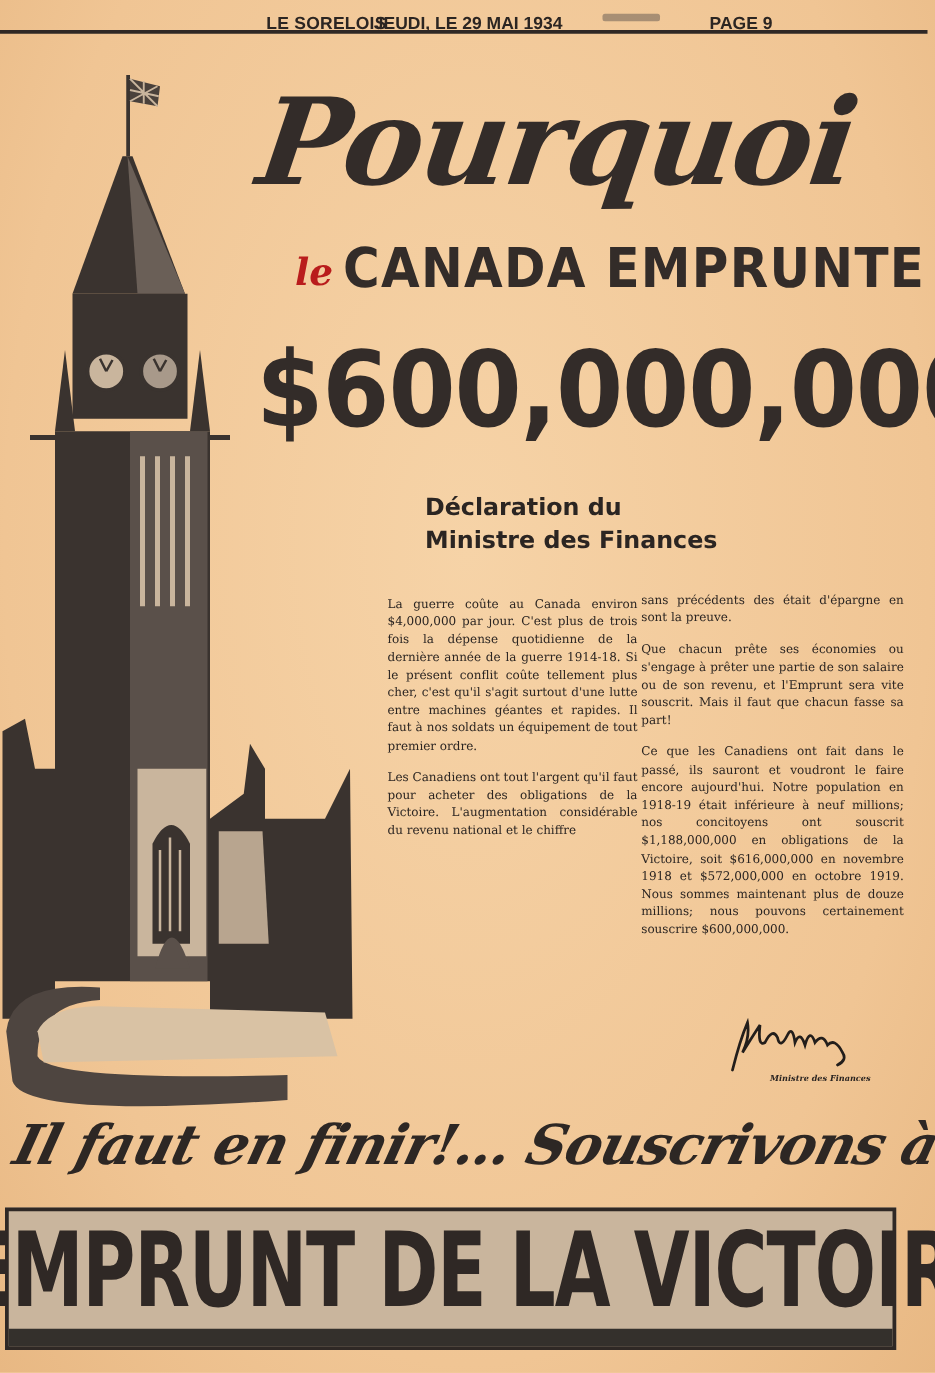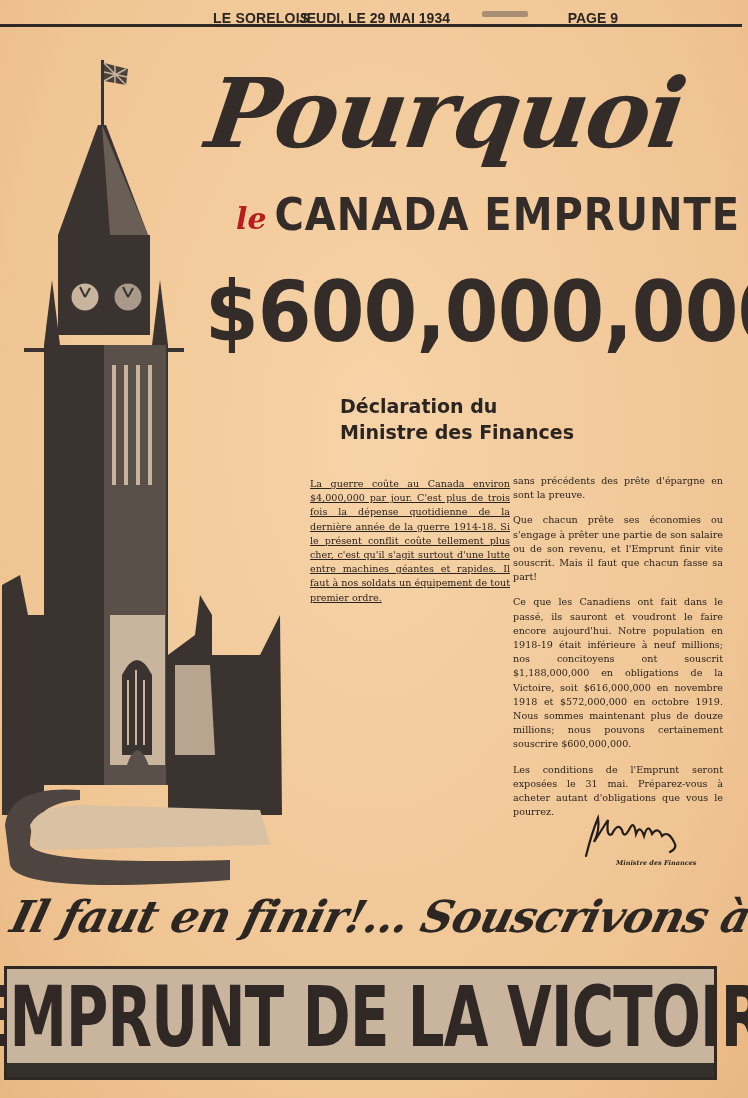--- a/index.html
+++ b/index.html
@@ -13,21 +13,21 @@
   .rule{position:absolute;top:24px;left:0;width:742px;height:3px;background:#2f2825;}
   .tower{position:absolute;left:0;top:55px;width:300px;height:835px;}
   .pourquoi{position:absolute;left:208px;top:66px;font-family:"DejaVu Serif",serif;font-style:italic;font-weight:bold;font-size:96px;line-height:1;color:#332c29;letter-spacing:-2px;transform:skewX(-8deg);}
   .subhead{position:absolute;left:236px;top:192px;white-space:nowrap;}
   .subhead .le{font-family:"DejaVu Serif",serif;font-style:italic;font-weight:bold;font-size:30px;color:#b91c1c;margin-right:8px;}
   .subhead .canada{font-family:"DejaVu Sans",sans-serif;font-weight:bold;font-size:40px;color:#332c29;letter-spacing:1px;transform:scaleY(1.1);display:inline-block;}
   .amount{position:absolute;left:205px;top:270px;font-family:"DejaVu Sans",sans-serif;font-weight:bold;font-size:84px;line-height:1;color:#332c29;letter-spacing:-1px;transform:scaleX(0.92);transform-origin:left;}
   .decl{position:absolute;left:340px;top:393px;width:340px;font-family:"DejaVu Sans",sans-serif;font-weight:bold;font-size:19px;line-height:26px;color:#2b2522;}
   .col{position:absolute;font-family:"DejaVu Serif",serif;font-size:9.6px;line-height:14.2px;color:#2b2522;text-align:justify;}
   .col p{margin:0 0 11px 0;}
-  .col1{left:310px;top:477px;width:200px;text-decoration:underline;}
+  .col1{left:310px;top:477px;width:200px;}
   .col2{left:513px;top:474px;width:210px;}
   .sig{position:absolute;left:578px;top:812px;width:120px;height:48px;}
   .sig-caption{position:absolute;left:616px;top:859px;font-family:"DejaVu Serif",serif;font-style:italic;font-weight:bold;font-size:6.5px;color:#2b2522;}
   .slogan{position:absolute;left:12px;top:895px;font-family:"DejaVu Serif",serif;font-style:italic;font-weight:bold;font-size:44px;line-height:1;color:#2d2724;transform:skewX(-14deg);letter-spacing:-1px;white-space:nowrap;}
   .banner{position:absolute;left:4px;top:966px;width:713px;height:114px;border:3px solid #2f2825;background:#c9b59d;box-sizing:border-box;}
   .banner .inner{position:absolute;left:0;right:0;top:4px;height:88px;display:flex;align-items:center;justify-content:center;}
   .banner .text{font-family:"DejaVu Sans",sans-serif;font-weight:bold;font-size:74px;line-height:1;color:#2f2825;transform:scaleX(0.78) scaleY(1.12);white-space:nowrap;letter-spacing:-1px;}
   .banner .bar{position:absolute;left:0;right:0;bottom:0;height:14px;background:#34302c;}
 </style>
 </head>
@@ -90,27 +90,27 @@
 </div>
 <div class="amount">$600,000,000</div>
 
 <div class="decl">
   <div>Déclaration du</div>
   <div>Ministre des Finances</div>
 </div>
 
 <div class="col col1">
   <p>La guerre coûte au Canada environ $4,000,000 par jour. C'est plus de trois fois la dépense quotidienne de la dernière année de la guerre 1914-18. Si le présent conflit coûte tellement plus cher, c'est qu'il s'agit surtout d'une lutte entre machines géantes et rapides. Il faut à nos soldats un équipement de tout premier ordre.</p>
+  <p>Les Canadiens ont tout l'argent qu'il faut pour acheter des obligations de la Victoire. L'augmentation considérable du revenu national et le chiffre</p>
 </div>
 
 <div class="col col2">
-  <p>sans précédents des prête d'épargne en sont la preuve.</p>
-  <p>Que chacun prête ses économies ou s'engage à prêter une partie de son salaire ou de son revenu, et l'Emprunt finir vite souscrit. Mais il faut que chacun fasse sa part!</p>
+  <p>sans précédents des était d'épargne en sont la preuve.</p>
+  <p>Que chacun prête ses économies ou s'engage à prêter une partie de son salaire ou de son revenu, et l'Emprunt sera vite souscrit. Mais il faut que chacun fasse sa part!</p>
   <p>Ce que les Canadiens ont fait dans le passé, ils sauront et voudront le faire encore aujourd'hui. Notre population en 1918-19 était inférieure à neuf millions; nos concitoyens ont souscrit $1,188,000,000 en obligations de la Victoire, soit $616,000,000 en novembre 1918 et $572,000,000 en octobre 1919. Nous sommes maintenant plus de douze millions; nous pouvons certainement souscrire $600,000,000.</p>
-  <p>Les conditions de l'Emprunt seront exposées le 31 mai. Préparez-vous à acheter autant d'obligations que vous le pourrez.</p>
 </div>
 
 <svg class="sig" viewBox="0 0 120 48" xmlns="http://www.w3.org/2000/svg">
   <path d="M8 44 Q14 20 20 6 Q22 18 16 30 Q26 14 30 8 Q28 26 34 22 Q40 10 44 18 Q46 28 52 16 Q56 8 58 22 Q62 12 66 24 Q70 10 74 22 Q80 14 84 24 Q90 18 96 30 Q100 36 92 40" fill="none" stroke="#231e1b" stroke-width="2.2" stroke-linecap="round"></path>
 </svg>
 <div class="sig-caption">Ministre des Finances</div>
 
 <div class="slogan">Il faut en finir!... Souscrivons à</div>
 
 <div class="banner">

